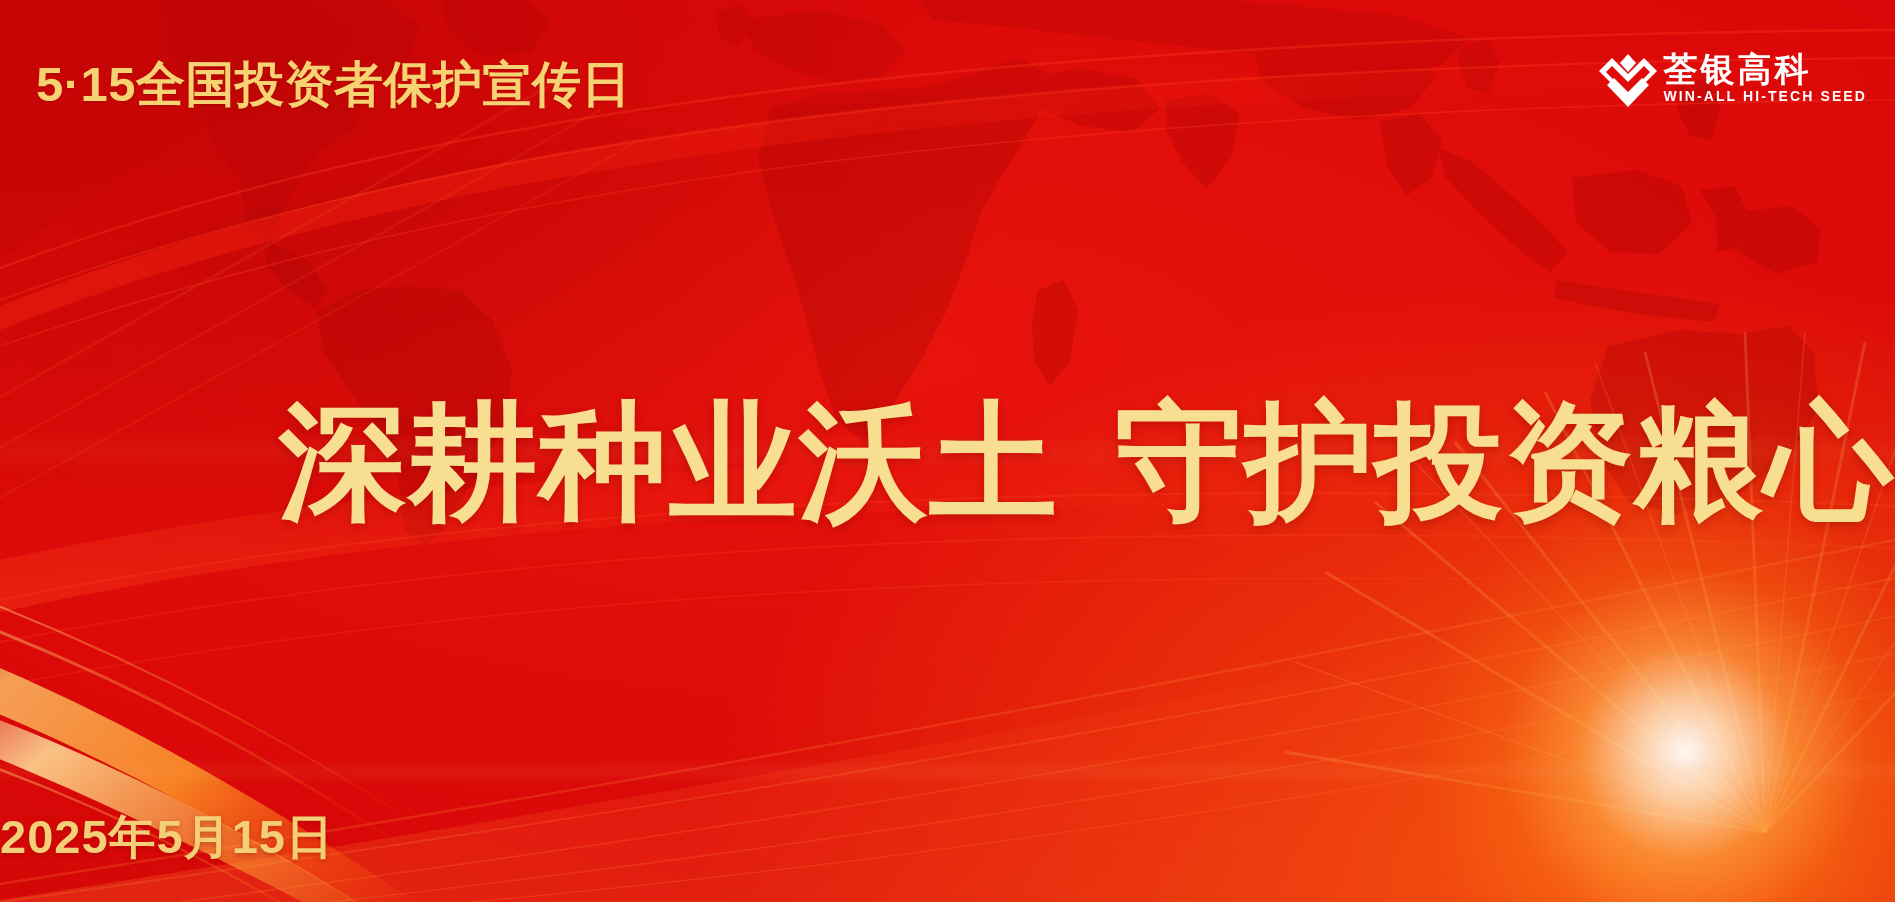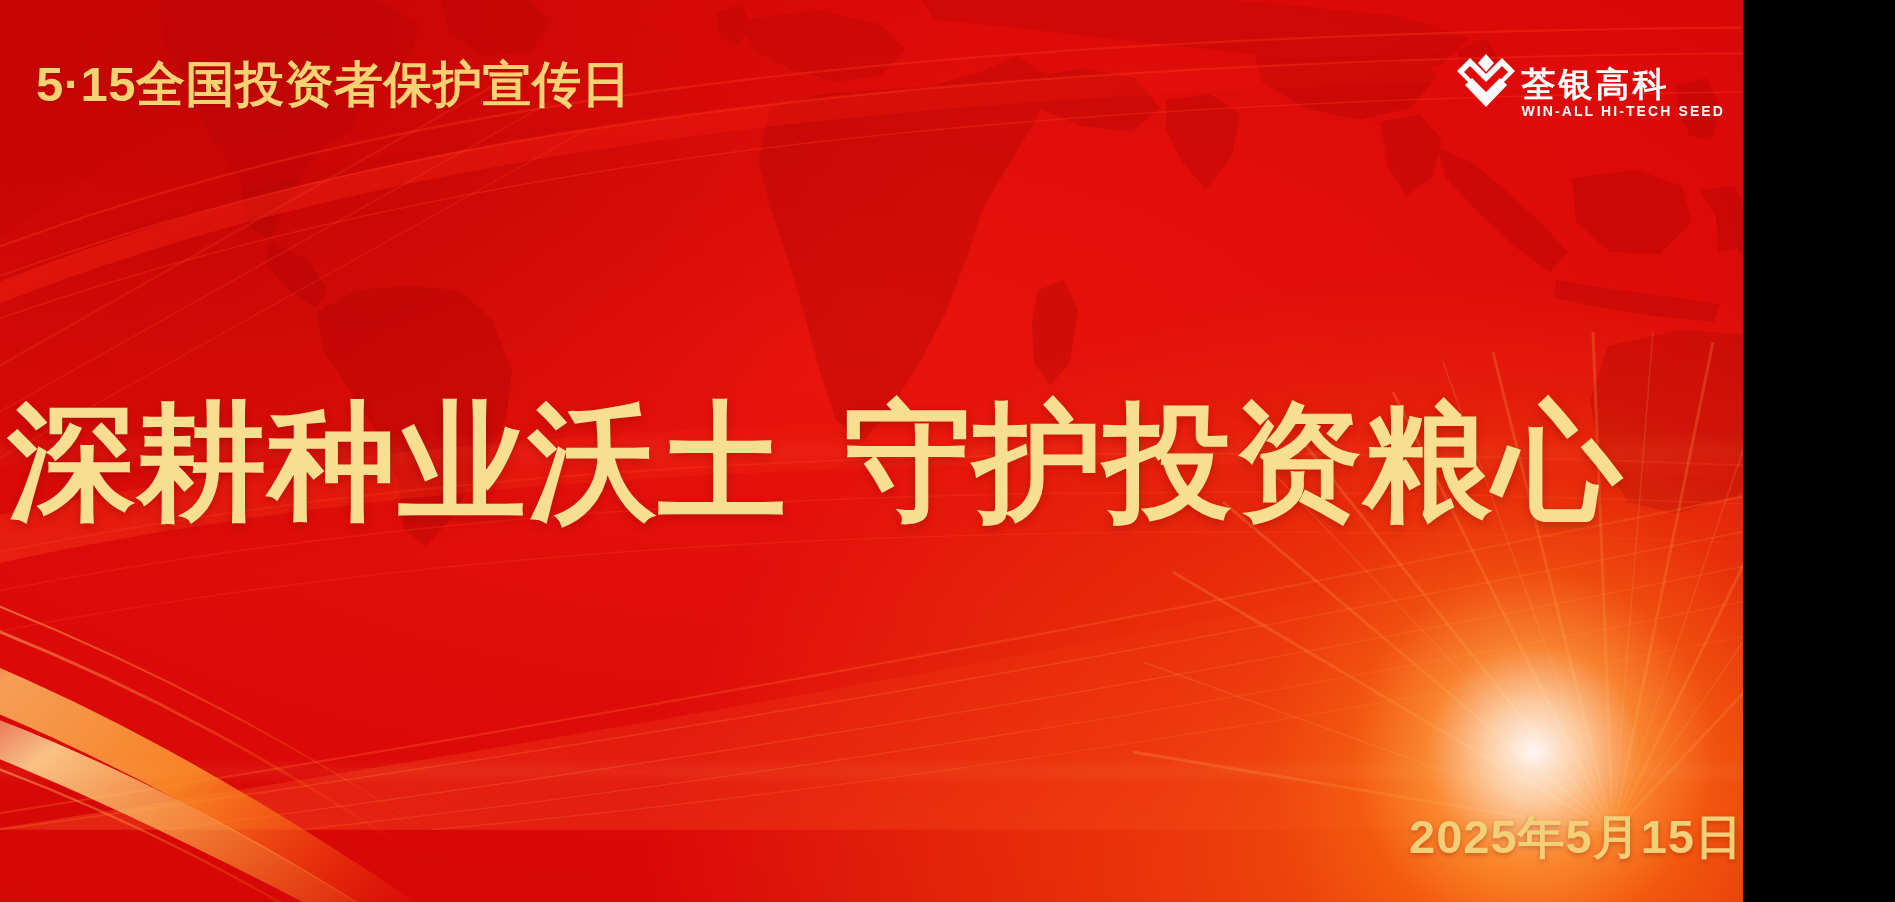--- a/index.html
+++ b/index.html
@@ -2,21 +2,21 @@
 <html><head>
 <meta charset="utf-8">
 <style>
   html, body {
     margin: 0;
     padding: 0;
     background: #000;
   }
   #banner {
     position: relative;
-    width: 1743px;
+    width: 1895px;
     height: 902px;
     overflow: hidden;
     font-family: "Liberation Sans", "DejaVu Sans", sans-serif;
     background: #a21caf;
   }
 
   
   .bg-base {
     position: absolute; inset: 0;
     background:
@@ -67,23 +67,23 @@
     font-size: 49px;
     font-weight: 700;
     letter-spacing: .5px;
     color: #F6D272;
     white-space: nowrap;
     text-shadow: 0 1px 2px rgba(120,0,0,.35);
   }
 
   .logo {
     position: absolute;
-    right: 18px; top: 52px;
+    right: 28px; top: 52px;
     display: flex;
-    align-items: flex-end;
+    align-items: flex-start;
     gap: 4px;
   }
   .logo-mark { width: 62px; height: 66px; flex: none; }
   .logo-text { display: flex; flex-direction: column; gap: 3px; }
   .logo-cn {
     font-size: 34px;
     font-weight: 700;
     color: #FFFFFF;
     letter-spacing: 3px;
     line-height: 1;
@@ -93,38 +93,38 @@
     font-size: 14px;
     font-weight: 700;
     color: #FFFFFF;
     letter-spacing: 2.1px;
     line-height: 1;
     white-space: nowrap;
   }
 
   .main-title {
     position: absolute;
-    left: 8px; right: 0;
+    left: 15px; right: 0;
     top: 398px;
-    text-align: left;
+    text-align: right;
     font-size: 128px;
     font-weight: 700;
     color: #F8DE90;
     letter-spacing: 2px;
     line-height: 1;
     white-space: nowrap;
     text-shadow: 0 3px 10px rgba(110,0,0,.30);
   }
   .main-title .gap { display: inline-block; width: 56px; }
 
   .date-line {
     position: absolute;
     left: 0; right: 0;
     top: 806px;
-    text-align: right;
+    text-align: left;
     font-size: 47px;
     font-weight: 700;
     color: #F3D078;
     letter-spacing: 1px;
     white-space: nowrap;
     text-shadow: 0 2px 5px rgba(110,0,0,.30);
   }
 </style>
 </head>
 <body>

